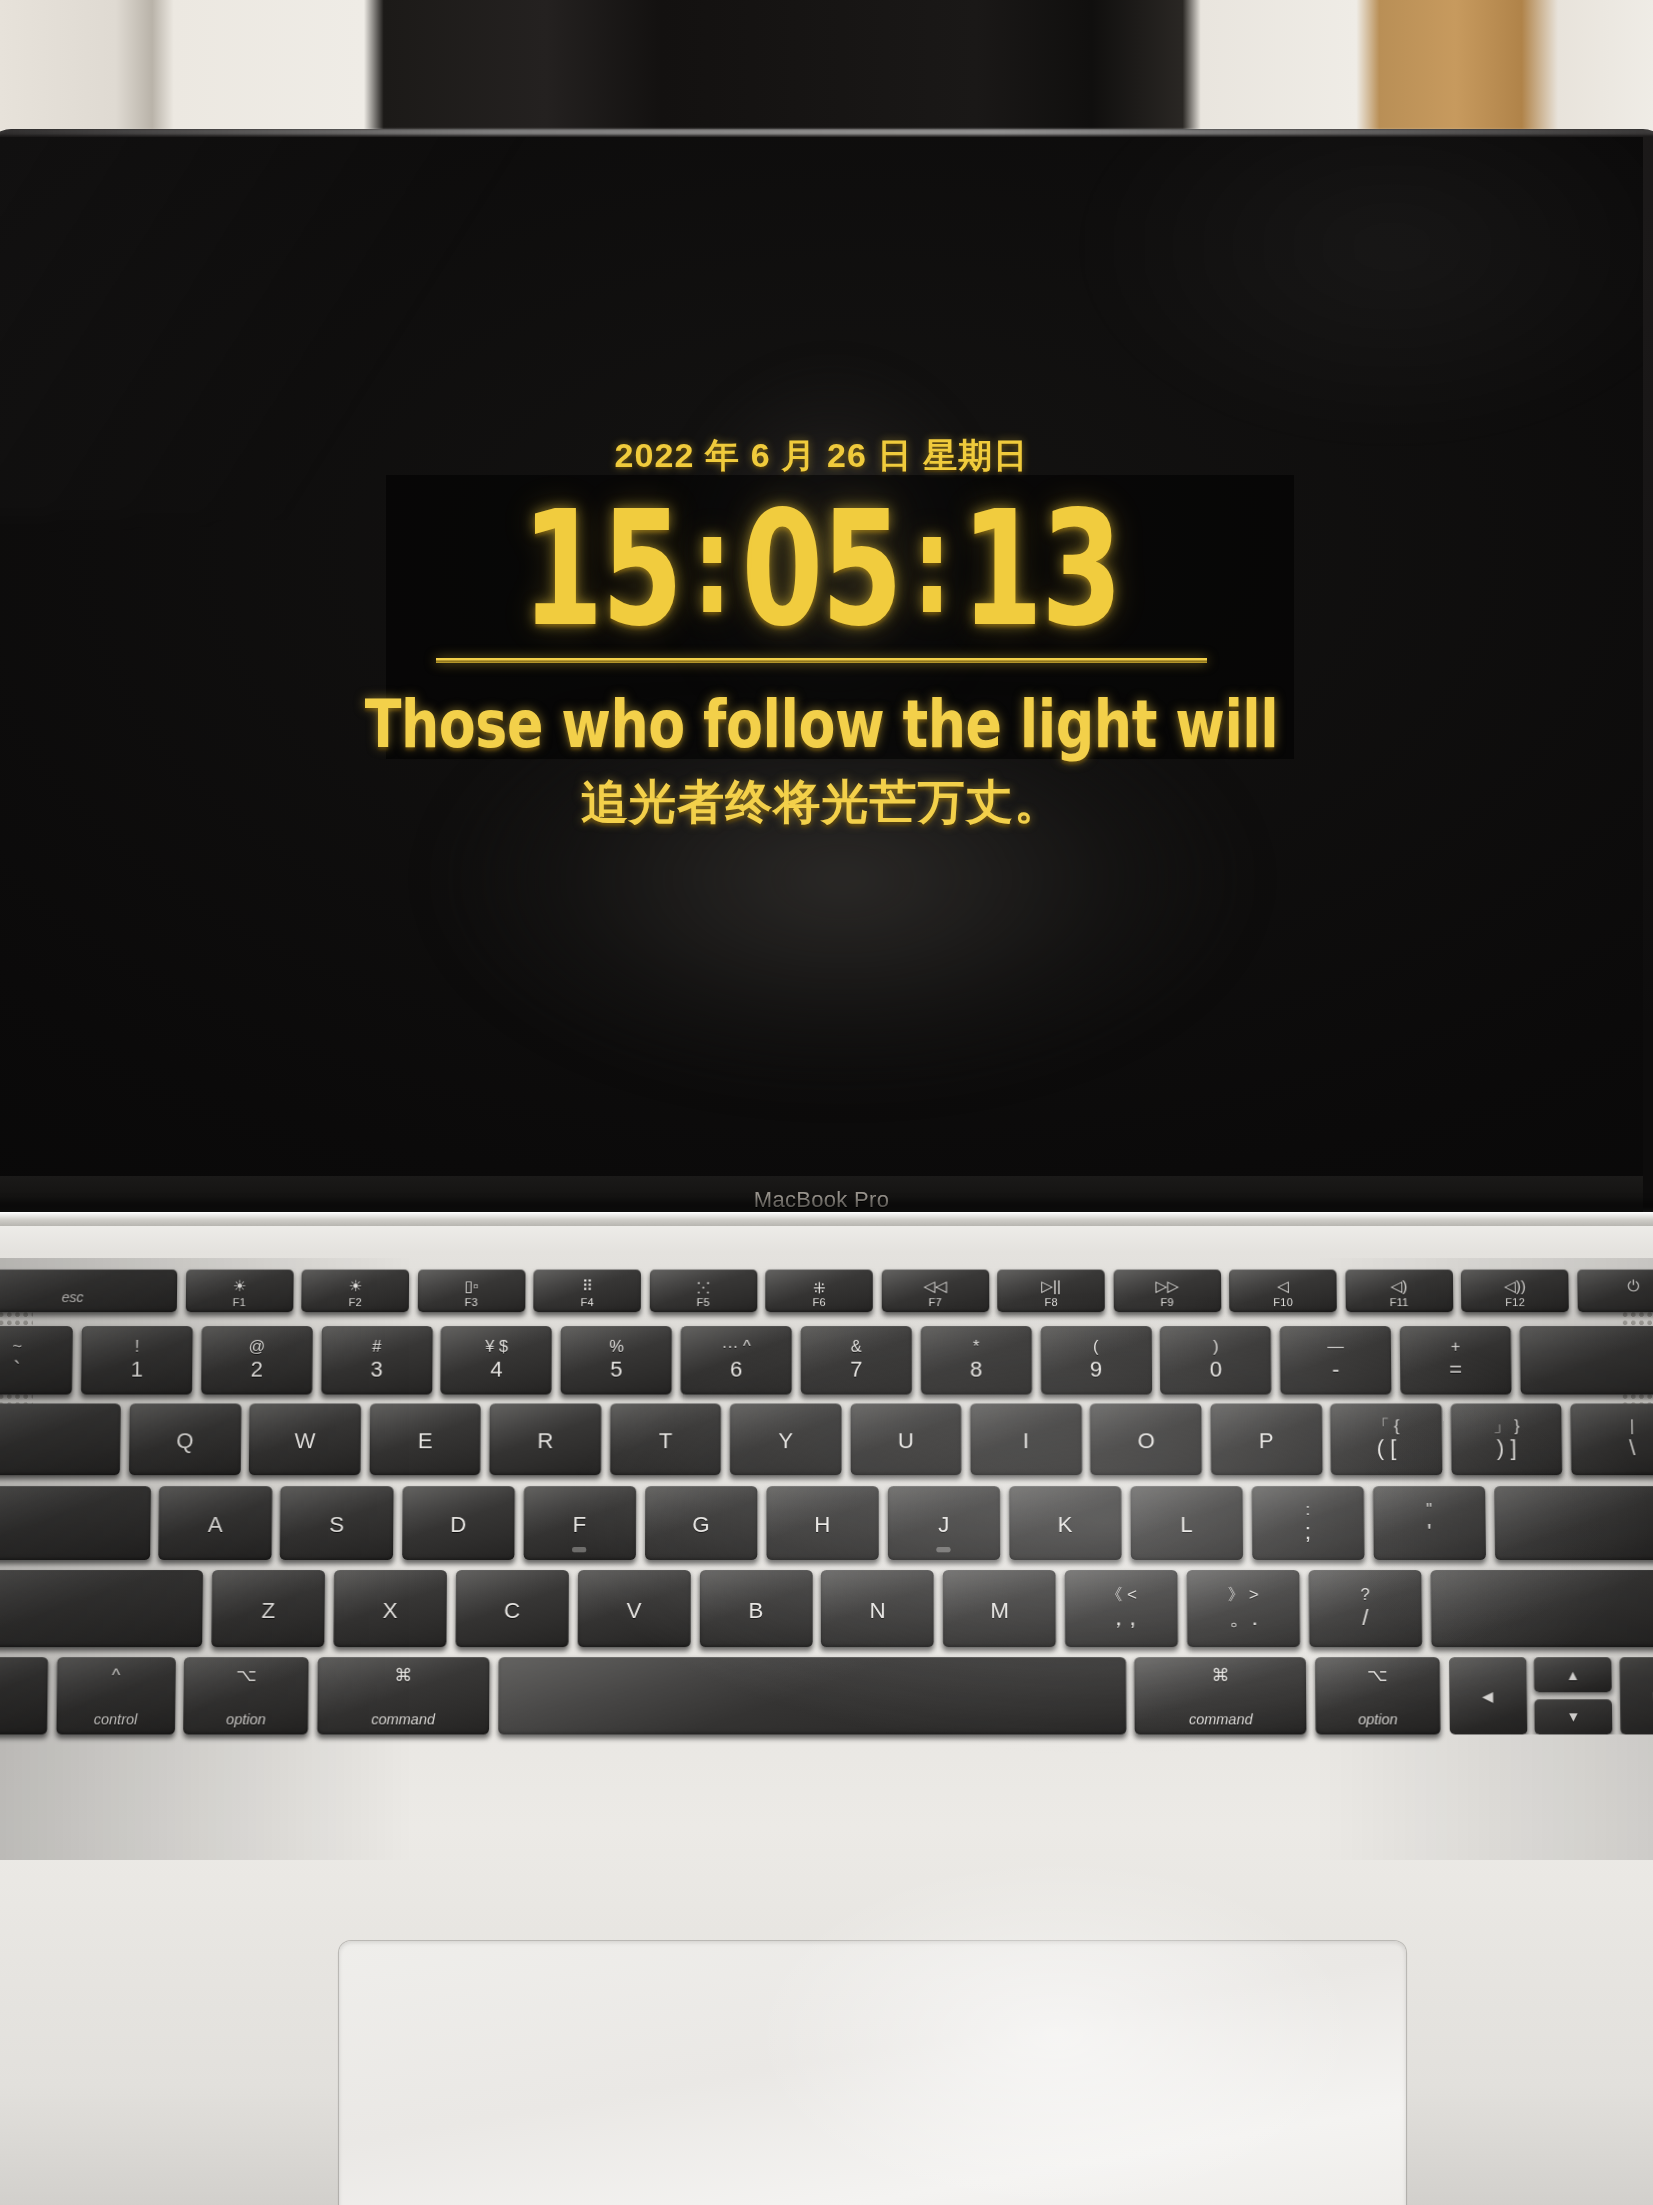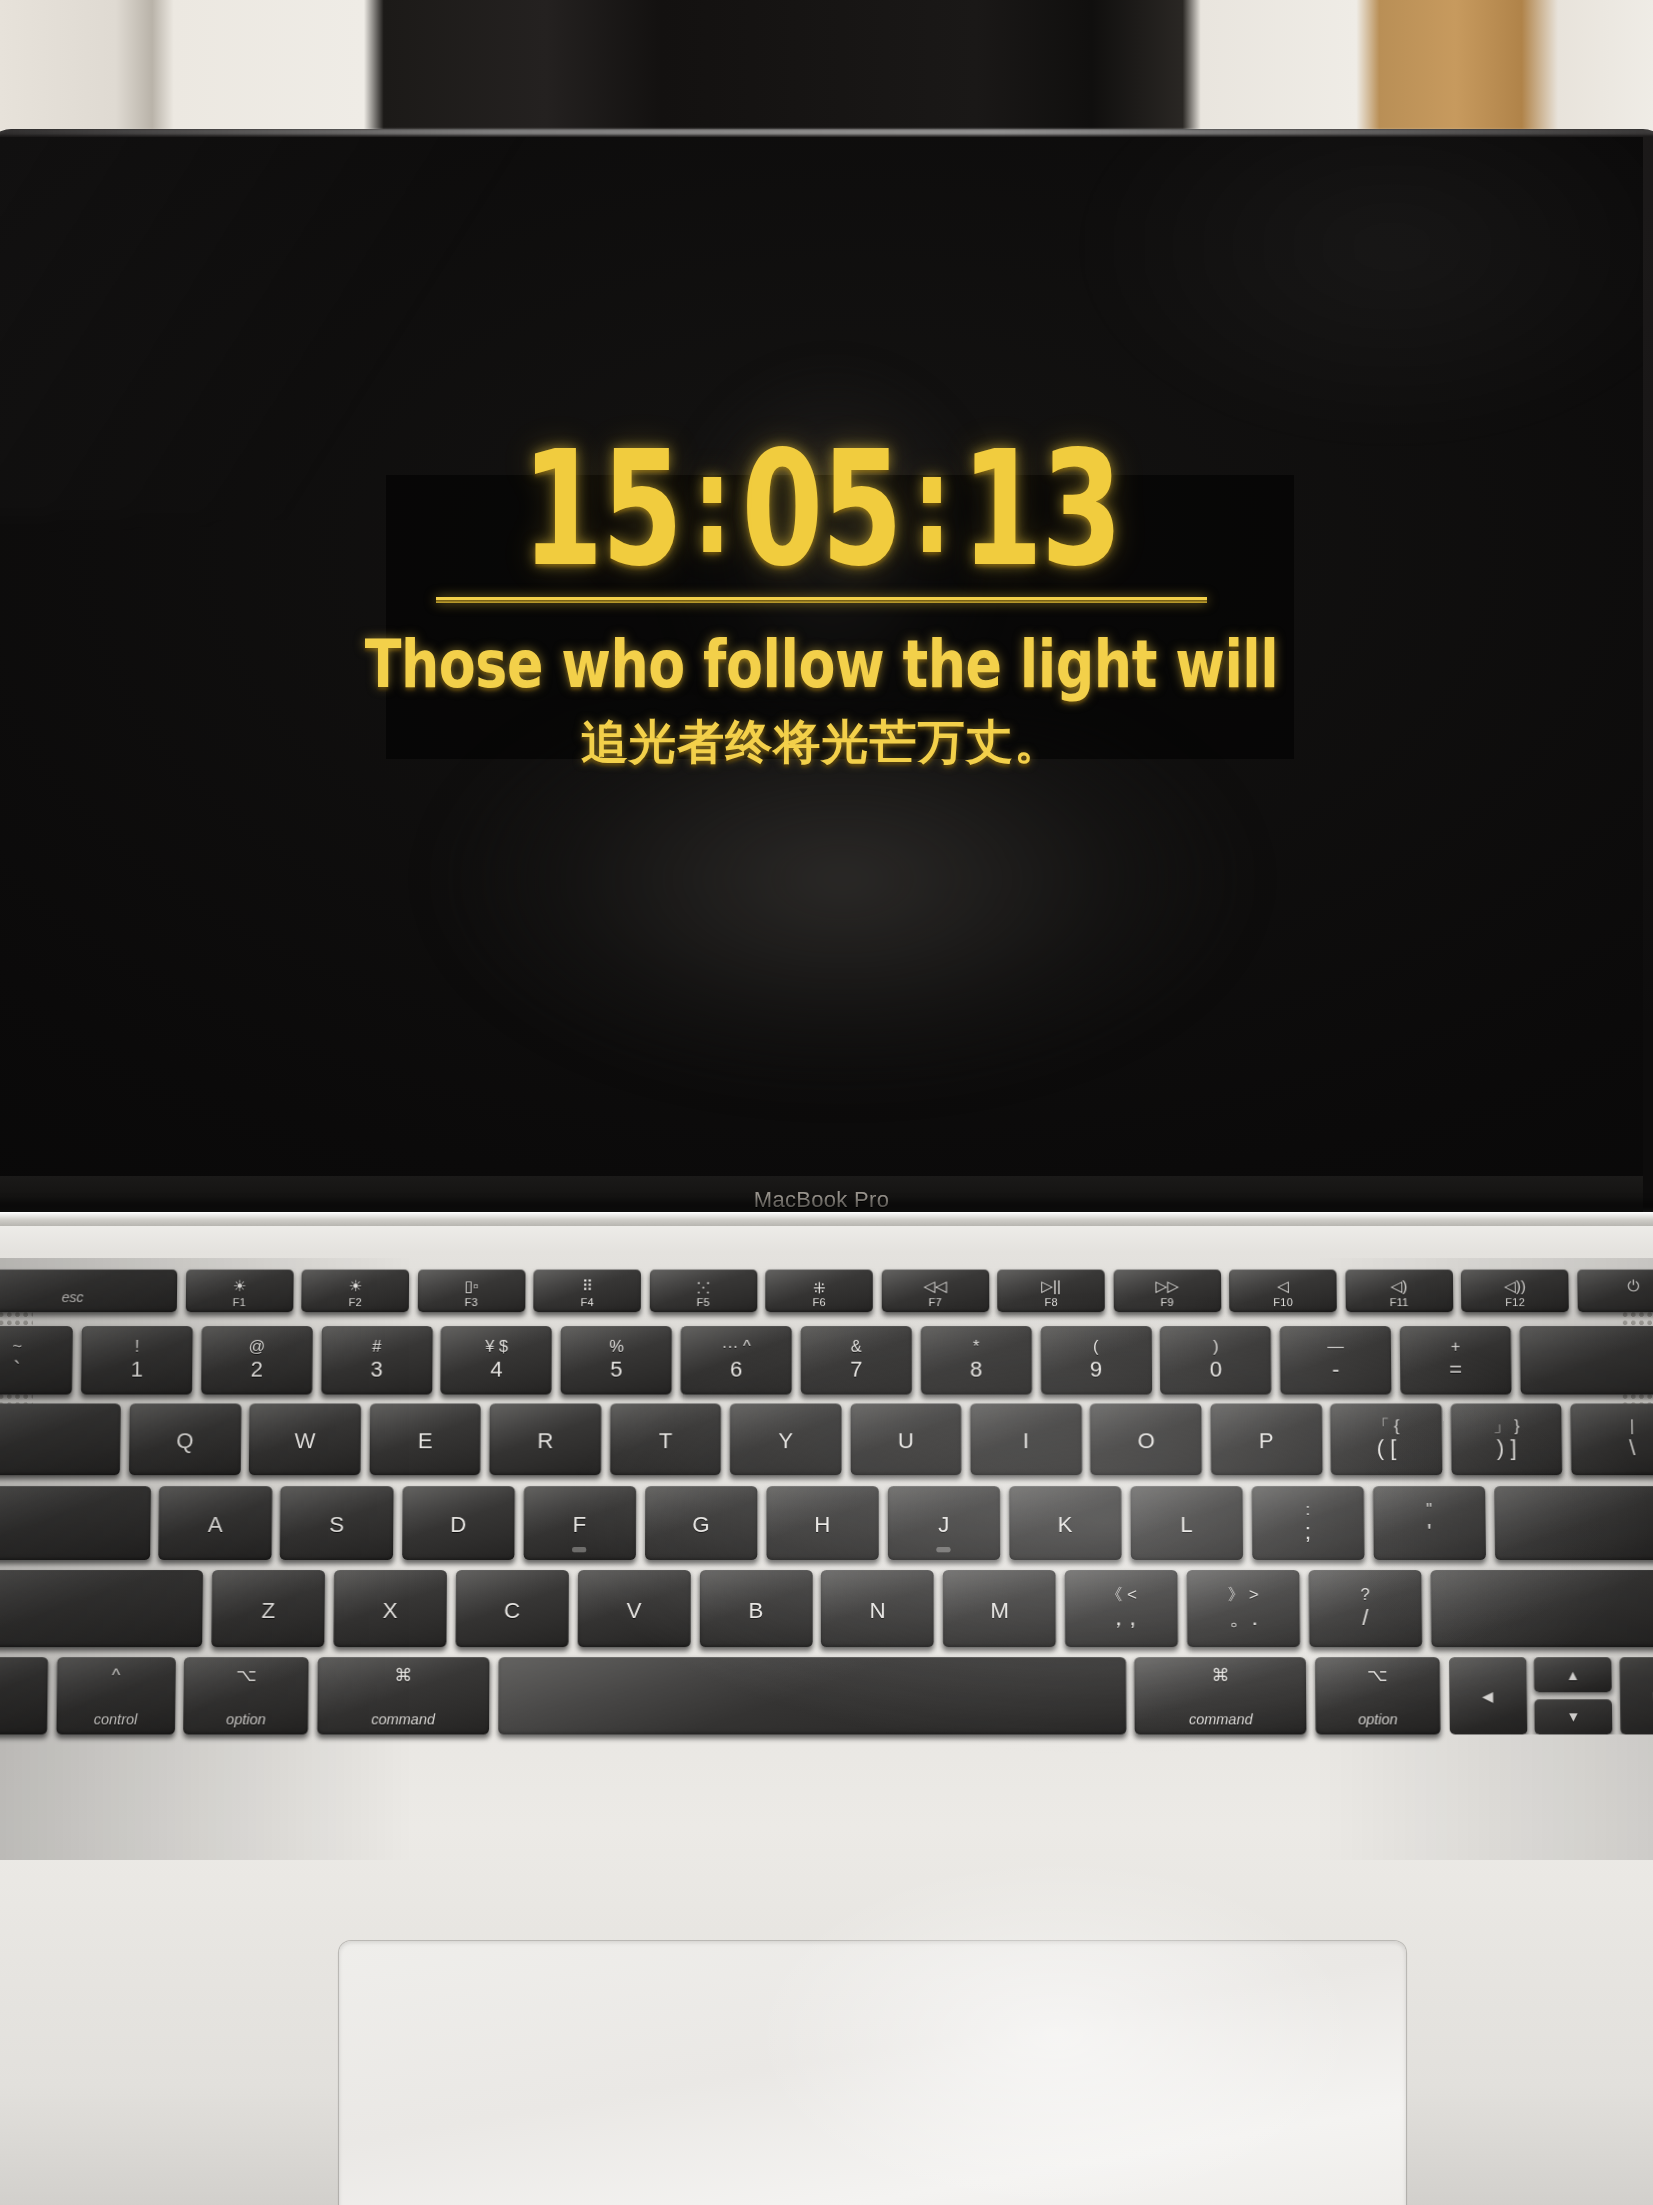--- a/index.html
+++ b/index.html
@@ -390,20 +390,21 @@
     <div class="lid-topglint"></div>
 
     <div class="screen">
       <div class="reflect-sheen"></div>
       <div class="reflect-corner"></div>
       <div class="reflect-head"></div>
       <div class="reflect-shoulders"></div>
       <div class="clock-panel"></div>
 
       <div class="saver">
+        <div class="date-line">2022 年 6 月 26 日  星期日</div>
 
         <div class="clock">
           <span>15</span>
           <span class="sep">:</span>
           <span>05</span>
           <span class="sep">:</span>
           <span>13</span>
         </div>
 
         <div class="rule"></div>

